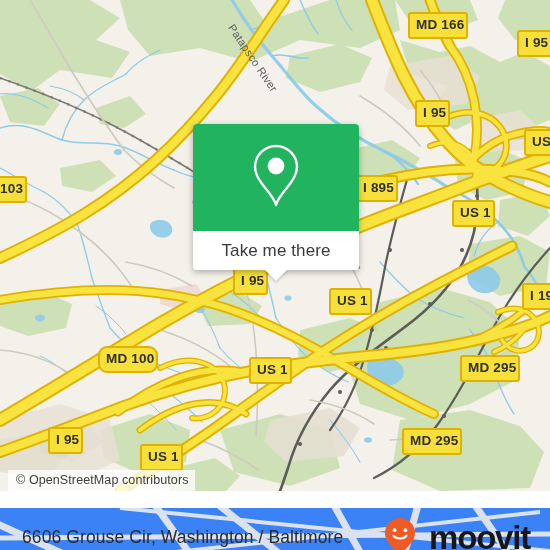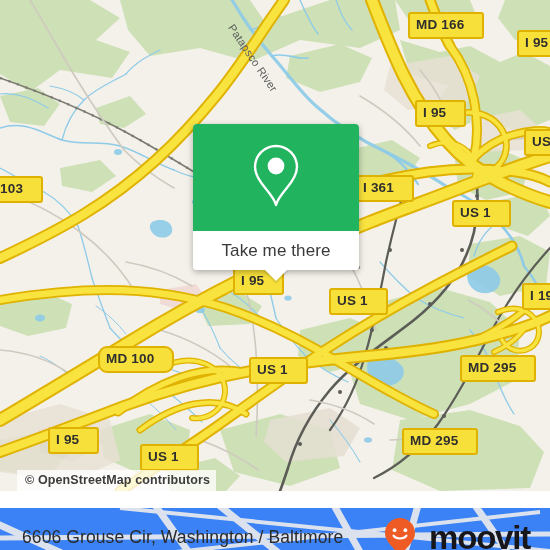--- a/index.html
+++ b/index.html
@@ -35,49 +35,48 @@
   .map-svg {
     position: absolute;
     left: 0;
     top: 0;
     display: block;
   }
 
   
   .attrib {
     position: absolute;
-    left: 17px;
+    left: 8px;
     bottom: 0;
     padding: 3px 6px 3px 8px;
     font-size: 12.5px;
     color: #3c3c3c;
     background: rgba(255,255,255,0.78);
     letter-spacing: .1px;
     line-height: 15px;
     white-space: nowrap;
-    font-weight: bold;
   }
 
   
   .shield {
     position: absolute;
     background: #f7e03a;
     border: 2px solid #e0b200;
     border-radius: 3px;
     color: #2f2f2f;
     font-size: 12.5px;
     font-weight: bold;
     line-height: 1;
     padding: 3px 5px 4px 5px;
     white-space: nowrap;
     font-family: "Liberation Sans", sans-serif;
     letter-spacing: .2px;
     box-sizing: border-box;
   }
-  .shield.big { font-size: 13.5px; padding: 4px 18px 5px 6px; }
+  .shield.big { font-size: 13.5px; padding: 4px 2px 5px 6px; }
 
   
   .river-label {
     position: absolute;
     font-size: 11px;
     color: #5c5c5c;
     white-space: nowrap;
     font-family: "Liberation Sans", sans-serif;
     letter-spacing: .3px;
   }
@@ -399,21 +398,21 @@
     </svg>
 
     <div class="river-label" style="left:236px; top:22px; transform: rotate(56deg); transform-origin: left top;">Patapsco River</div>
 
     <div id="shield-layer">
         <div class="shield big" style="left: 408px; top: 12px;">MD 166</div>
         <div class="shield big" style="left: 415px; top: 100px;">I 95</div>
         <div class="shield big" style="left: 517px; top: 30px;">I 95</div>
         <div class="shield big" style="left: 524px; top: 129px;">US 1</div>
         <div class="shield big" style="left: -8px; top: 176px;">103</div>
-        <div class="shield big" style="left: 355px; top: 175px;">I 361</div>
+        <div class="shield big" style="left: 355px; top: 175px;">I 895</div>
         <div class="shield big" style="left: 452px; top: 200px;">US 1</div>
         <div class="shield big" style="left: 522px; top: 283px;">I 195</div>
         <div class="shield big" style="left: 233px; top: 268px;">I 95</div>
         <div class="shield big" style="left: 329px; top: 288px;">US 1</div>
         <div class="shield big" style="left: 249px; top: 357px;">US 1</div>
         <div class="shield big" style="left: 98px; top: 346px; border-radius: 9px;">MD 100</div>
         <div class="shield big" style="left: 460px; top: 355px;">MD 295</div>
         <div class="shield big" style="left: 48px; top: 427px;">I 95</div>
         <div class="shield big" style="left: 140px; top: 444px;">US 1</div>
         <div class="shield big" style="left: 402px; top: 428px;">MD 295</div>

